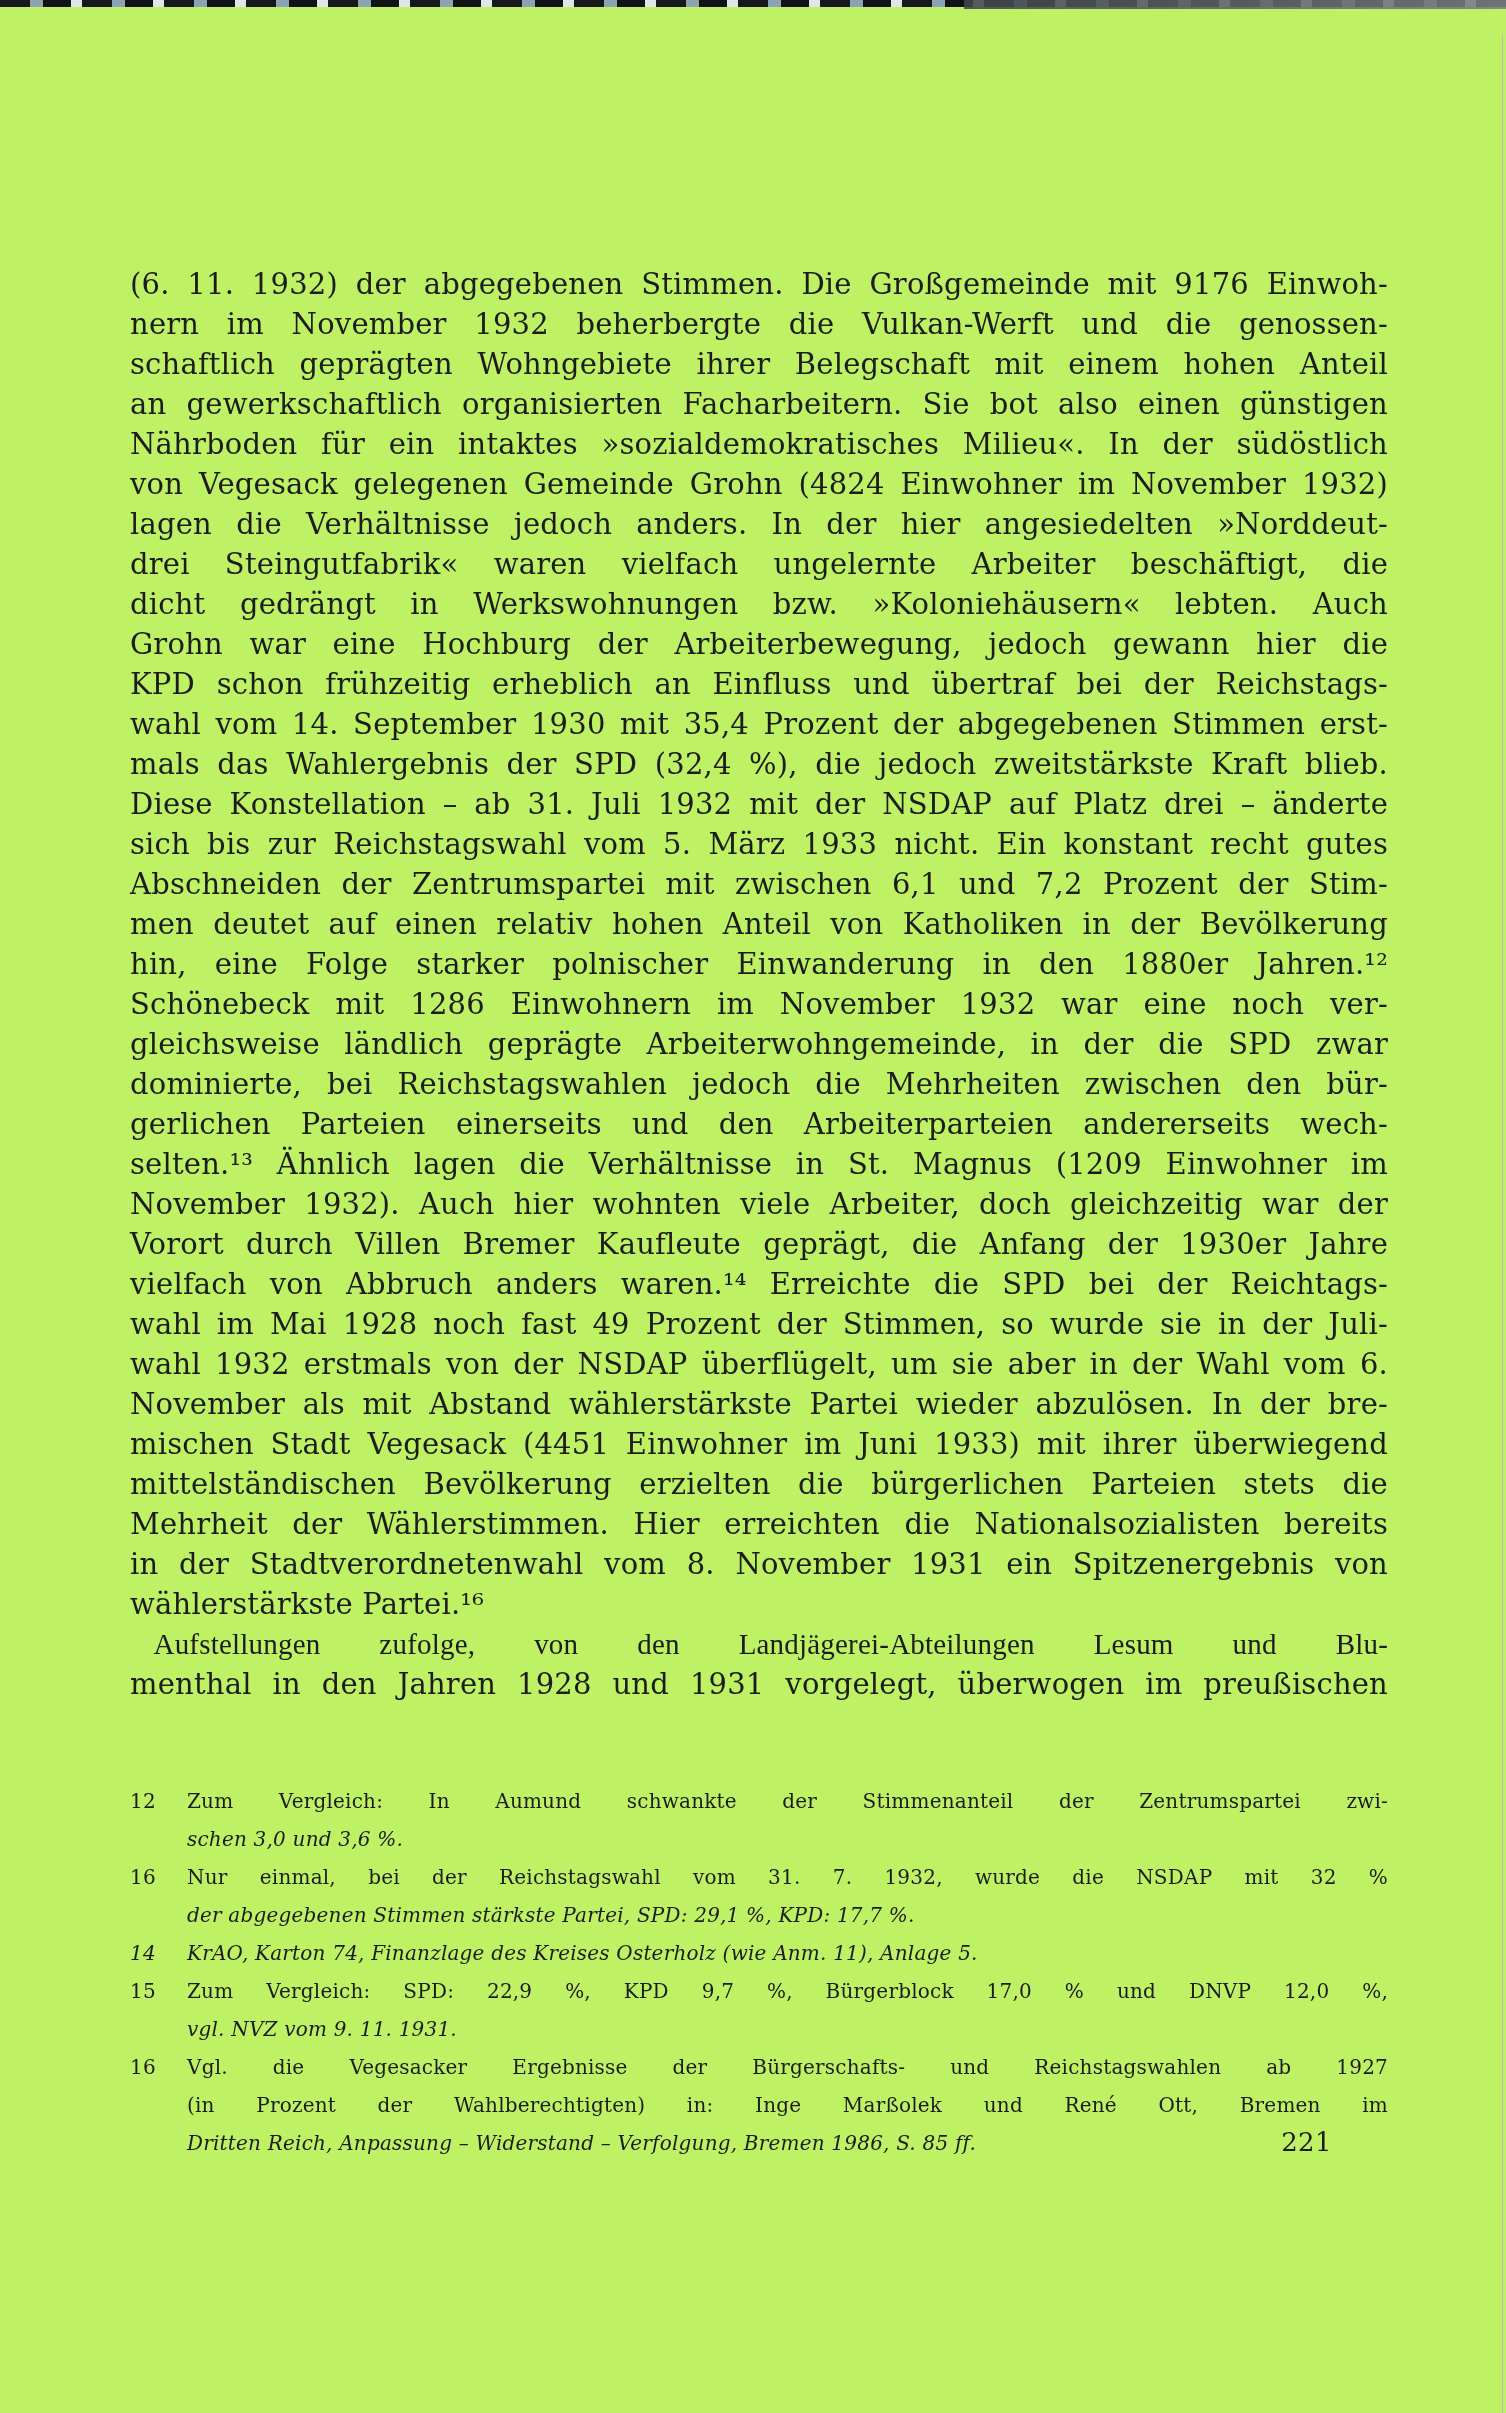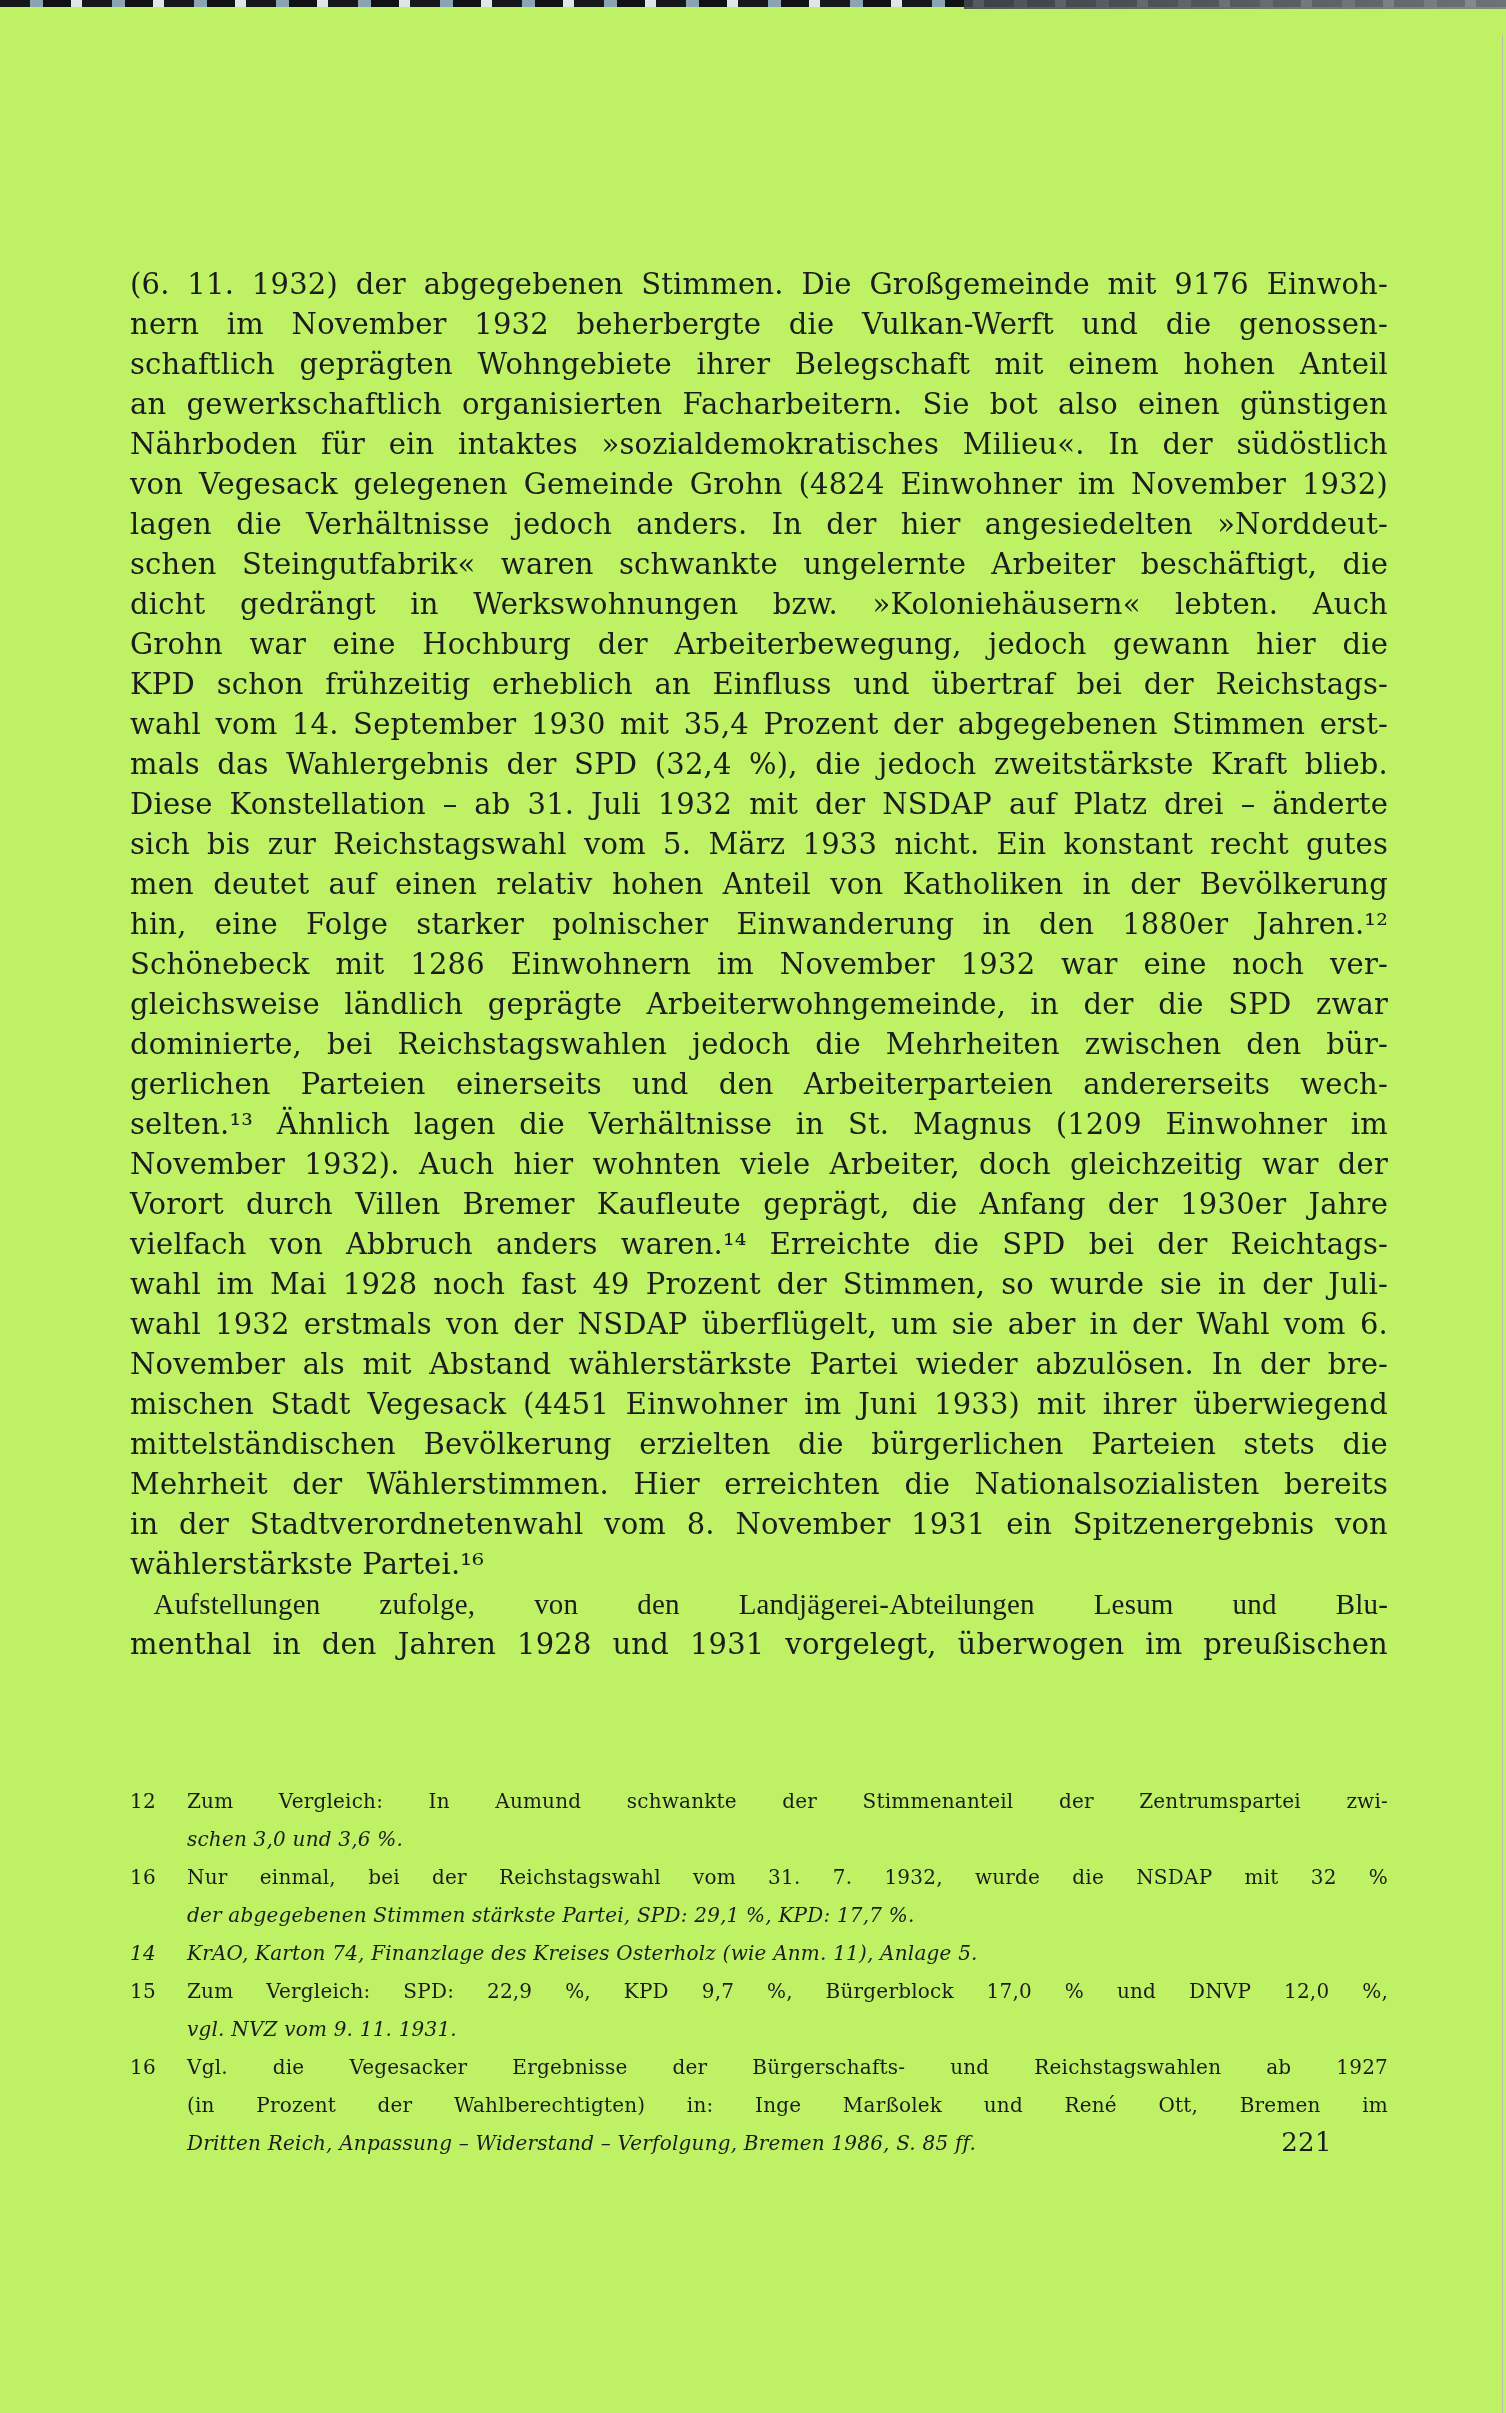--- a/index.html
+++ b/index.html
@@ -104,28 +104,29 @@
 
   <main class="text-block">
     <div class="para para1">
         <div class="line">(6. 11. 1932) der abgegebenen Stimmen. Die Großgemeinde mit 9176 Einwoh-</div>
         <div class="line">nern im November 1932 beherbergte die Vulkan-Werft und die genossen-</div>
         <div class="line">schaftlich geprägten Wohngebiete ihrer Belegschaft mit einem hohen Anteil</div>
         <div class="line">an gewerkschaftlich organisierten Facharbeitern. Sie bot also einen günstigen</div>
         <div class="line">Nährboden für ein intaktes »sozialdemokratisches Milieu«. In der südöstlich</div>
         <div class="line">von Vegesack gelegenen Gemeinde Grohn (4824 Einwohner im November 1932)</div>
         <div class="line">lagen die Verhältnisse jedoch anders. In der hier angesiedelten »Norddeut-</div>
-        <div class="line">schen Steingutfabrik« waren schwankte ungelernte Arbeiter beschäftigt, die</div>
+        <div class="line">drei Steingutfabrik« waren vielfach ungelernte Arbeiter beschäftigt, die</div>
         <div class="line">dicht gedrängt in Werkswohnungen bzw. »Koloniehäusern« lebten. Auch</div>
         <div class="line">Grohn war eine Hochburg der Arbeiterbewegung, jedoch gewann hier die</div>
         <div class="line">KPD schon frühzeitig erheblich an Einfluss und übertraf bei der Reichstags-</div>
         <div class="line">wahl vom 14. September 1930 mit 35,4 Prozent der abgegebenen Stimmen erst-</div>
         <div class="line">mals das Wahlergebnis der SPD (32,4 %), die jedoch zweitstärkste Kraft blieb.</div>
         <div class="line">Diese Konstellation – ab 31. Juli 1932 mit der NSDAP auf Platz drei – änderte</div>
         <div class="line">sich bis zur Reichstagswahl vom 5. März 1933 nicht. Ein konstant recht gutes</div>
+        <div class="line">Abschneiden der Zentrumspartei mit zwischen 6,1 und 7,2 Prozent der Stim-</div>
         <div class="line">men deutet auf einen relativ hohen Anteil von Katholiken in der Bevölkerung</div>
         <div class="line">hin, eine Folge starker polnischer Einwanderung in den 1880er Jahren.¹²</div>
         <div class="line">Schönebeck mit 1286 Einwohnern im November 1932 war eine noch ver-</div>
         <div class="line">gleichsweise ländlich geprägte Arbeiterwohngemeinde, in der die SPD zwar</div>
         <div class="line">dominierte, bei Reichstagswahlen jedoch die Mehrheiten zwischen den bür-</div>
         <div class="line">gerlichen Parteien einerseits und den Arbeiterparteien andererseits wech-</div>
         <div class="line">selten.¹³ Ähnlich lagen die Verhältnisse in St. Magnus (1209 Einwohner im</div>
         <div class="line">November 1932). Auch hier wohnten viele Arbeiter, doch gleichzeitig war der</div>
         <div class="line">Vorort durch Villen Bremer Kaufleute geprägt, die Anfang der 1930er Jahre</div>
         <div class="line">vielfach von Abbruch anders waren.¹⁴ Erreichte die SPD bei der Reichtags-</div>

